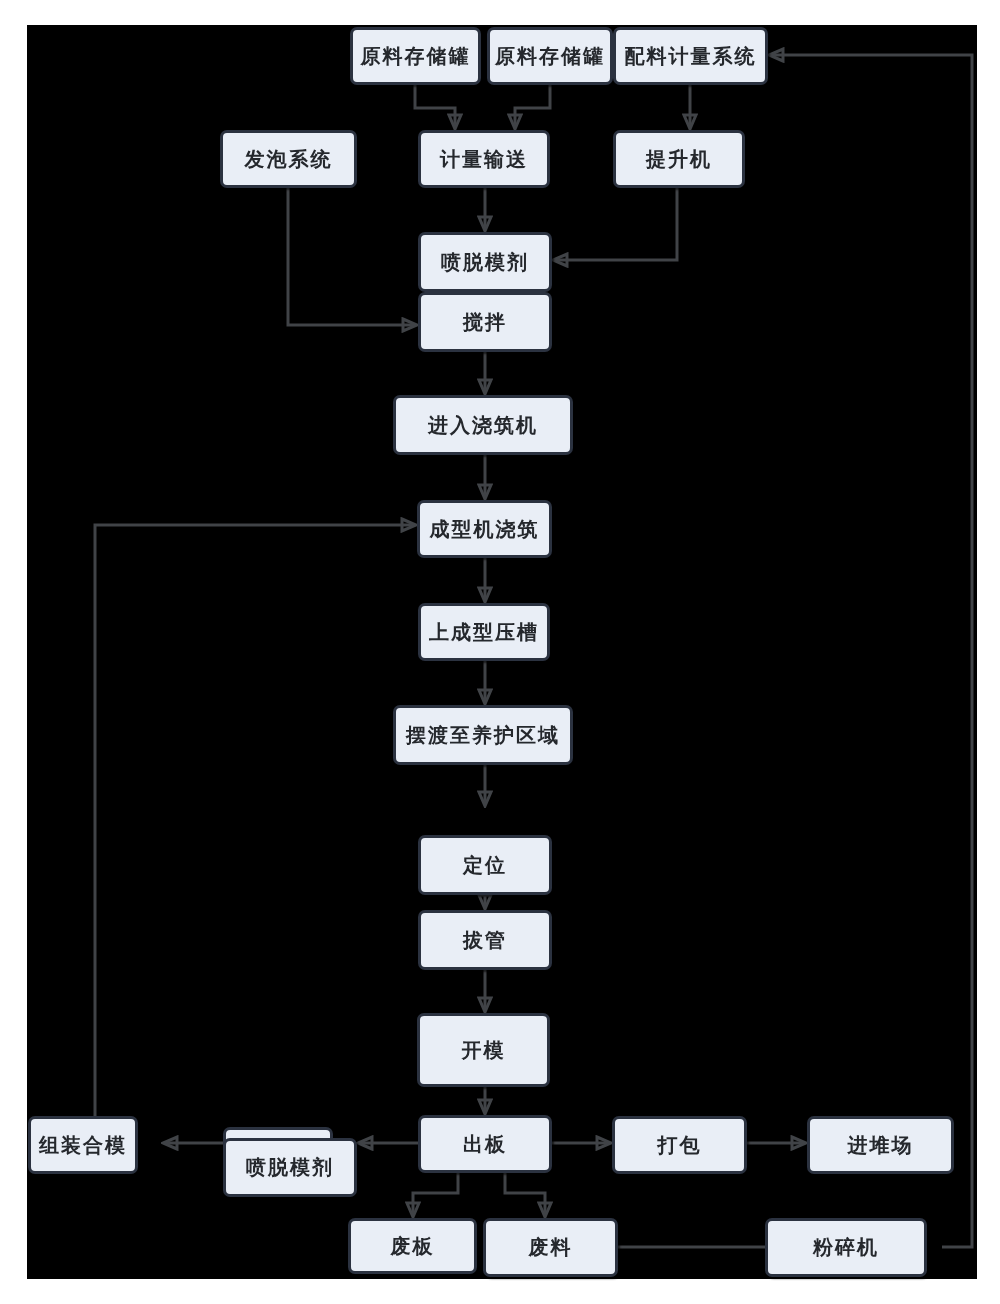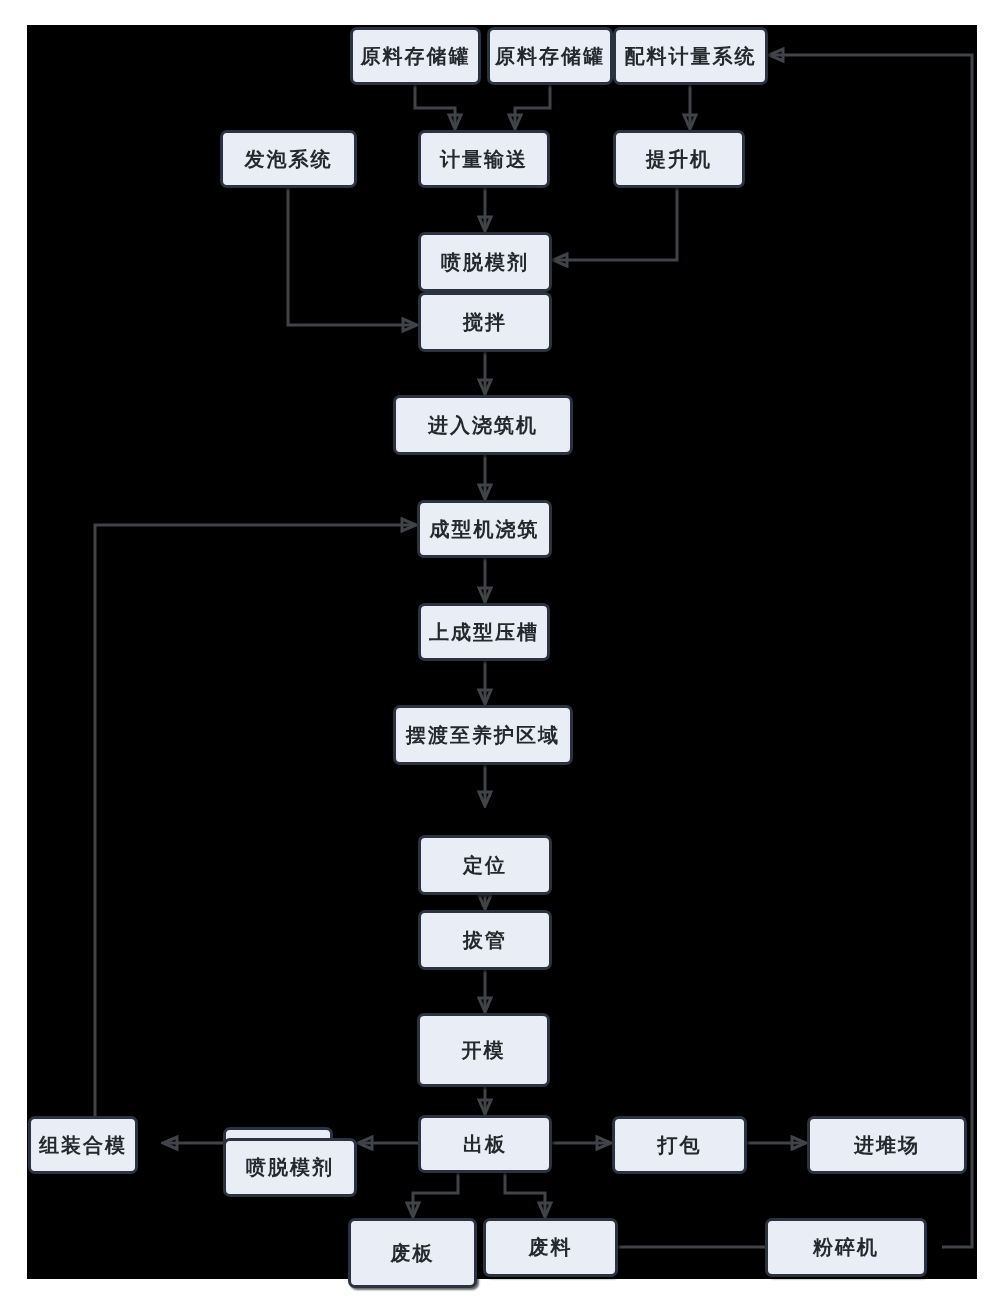--- a/index.html
+++ b/index.html
@@ -132,24 +132,24 @@
   </div>
 <div class="node" style="left:28px;top:1116px;width:110px;height:58px">
     <span>组装合模</span>
   </div>
 <div class="node" style="left:418px;top:1115px;width:134px;height:58px">
     <span>出板</span>
   </div>
 <div class="node" style="left:612px;top:1116px;width:135px;height:58px">
     <span>打包</span>
   </div>
-<div class="node" style="left:807px;top:1116px;width:160px;height:58px">
+<div class="node" style="left:807px;top:1116px;width:147px;height:58px">
     <span>进堆场</span>
   </div>
-<div class="node" style="left:348px;top:1218px;width:129px;height:70px">
+<div class="node" style="left:348px;top:1218px;width:129px;height:56px">
     <span>废板</span>
   </div>
 <div class="node" style="left:483px;top:1218px;width:135px;height:59px">
     <span>废料</span>
   </div>
 <div class="node" style="left:765px;top:1218px;width:162px;height:59px">
     <span>粉碎机</span>
   </div>
 
 </body></html>

